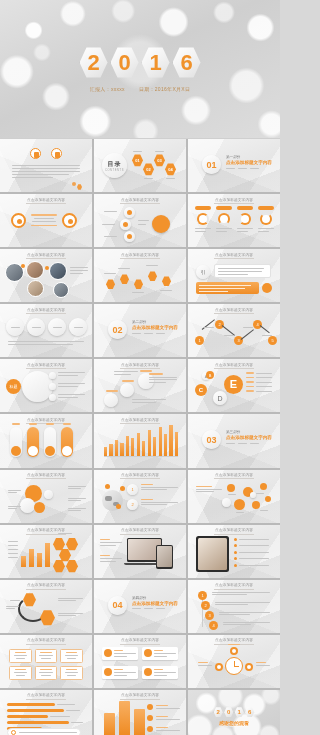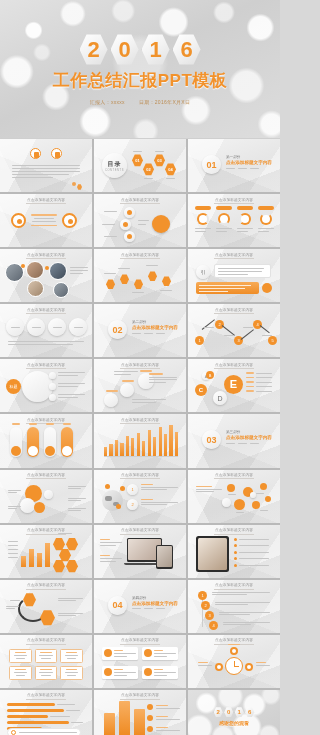--- a/index.html
+++ b/index.html
@@ -113,21 +113,20 @@
 <div class="page">
 
   <div class="hero">
     <div class="hero-inner">
       <div class="year-row">
         <div class="hexcell">2</div>
         <div class="hexcell">0</div>
         <div class="hexcell">1</div>
         <div class="hexcell">6</div>
       </div>
-      <div class="hero-title">工作总结汇报PPT模板</div>
       <div class="hero-sub">
         <span>汇报人：xxxxx</span>
         <span>日期：2016年X月X日</span>
       </div>
     </div>
   </div>
 
   <div class="grid">
 
     <div class="slide">

